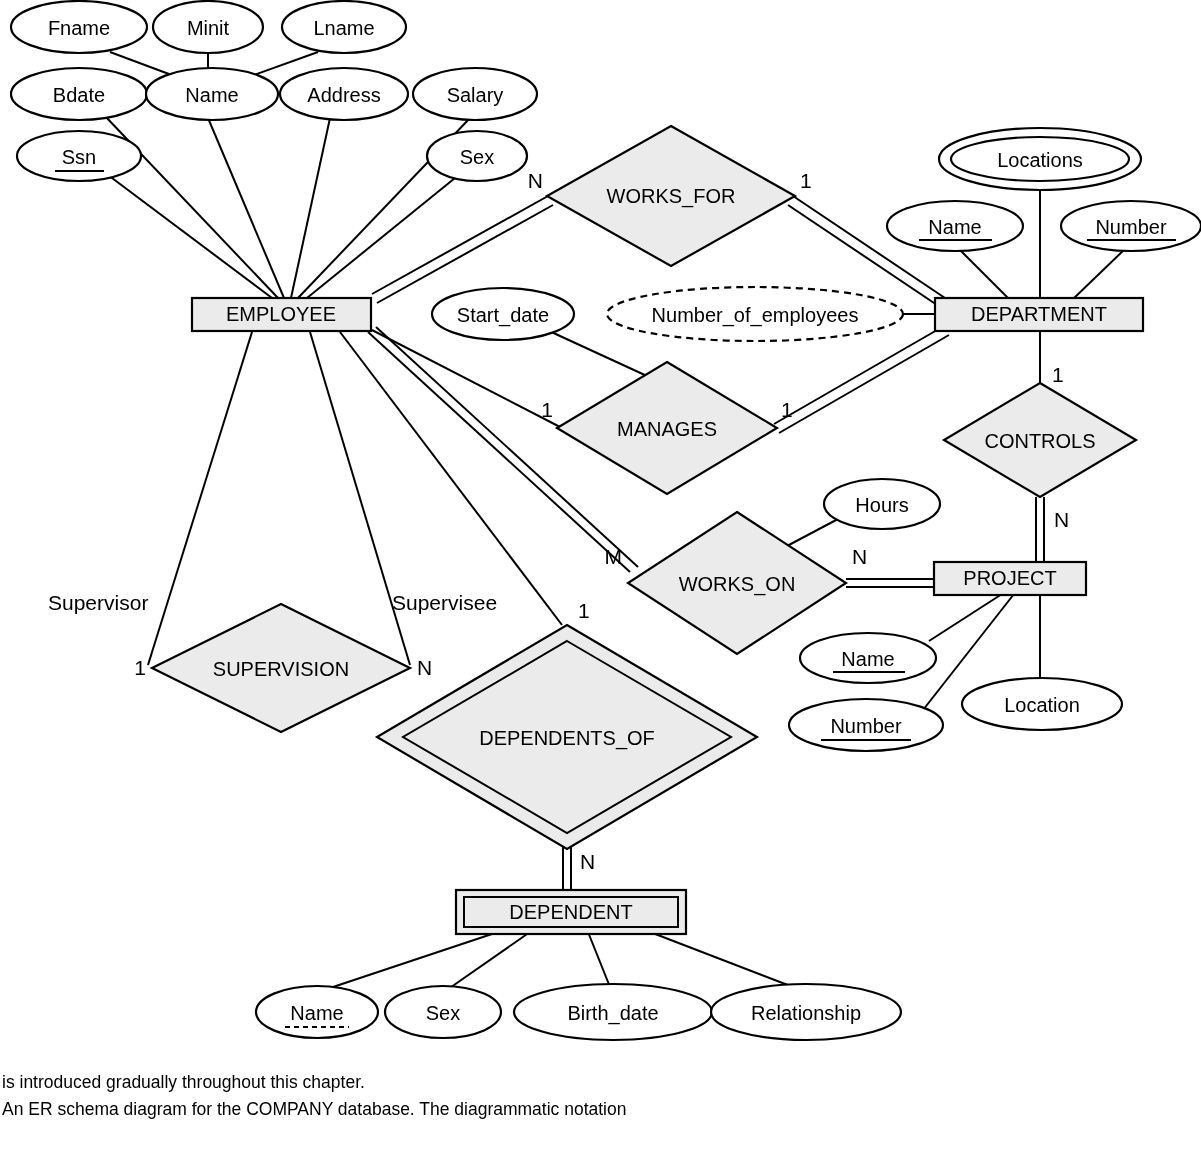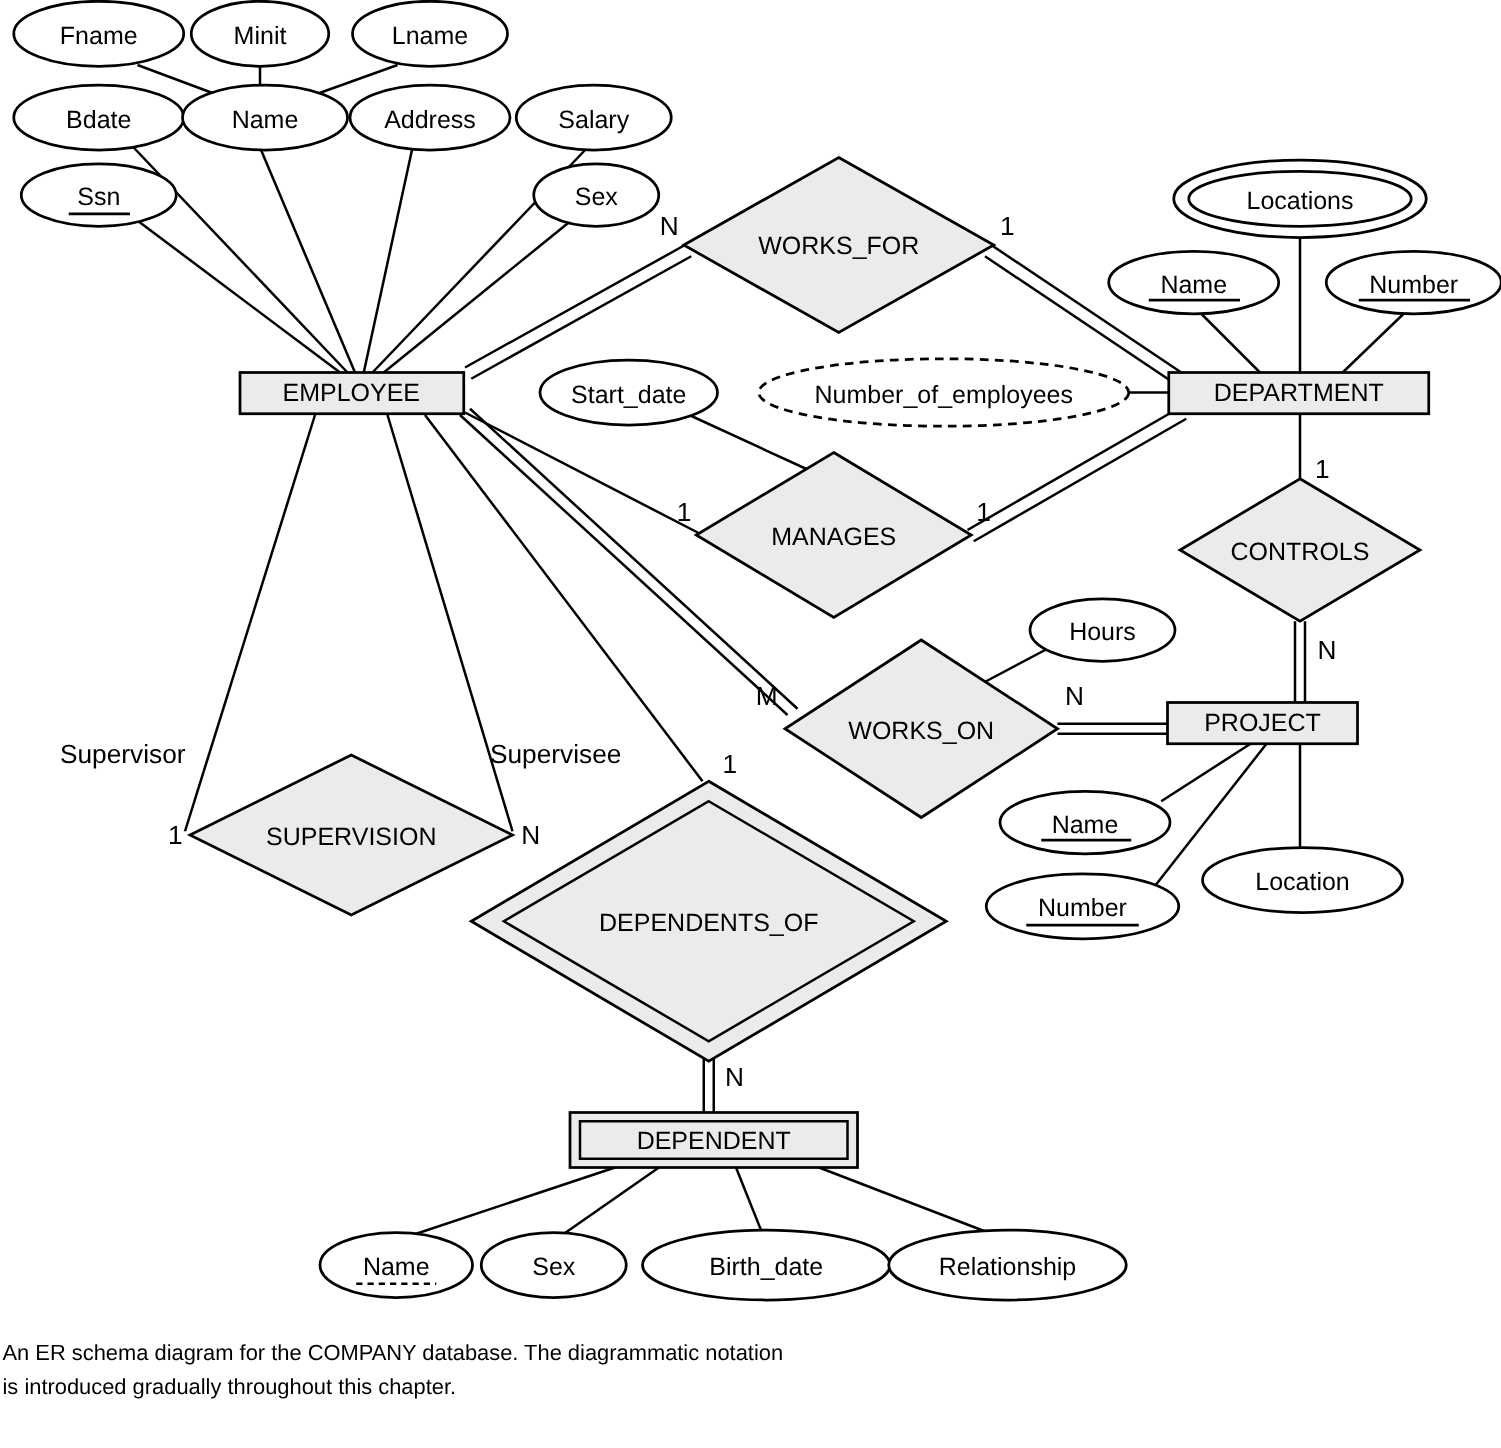--- a/index.html
+++ b/index.html
@@ -263,17 +263,17 @@
     <text class="attr-label" x="613" y="1020" text-anchor="middle">Birth_date</text>
   </g>
   <g>
     <ellipse class="el" cx="806" cy="1012" rx="95" ry="28"></ellipse>
     <text class="attr-label" x="806" y="1020" text-anchor="middle">Relationship</text>
   </g>
 
 </svg>
 
 <div class="cap">
+  <div class="cap-body">is introduced gradually throughout this chapter.</div>
   <div class="cap-body">An ER schema diagram for the COMPANY database. The diagrammatic notation</div>
-  <div class="cap-body">is introduced gradually throughout this chapter.</div>
 </div>
 
 </div>
 
 </body></html>

